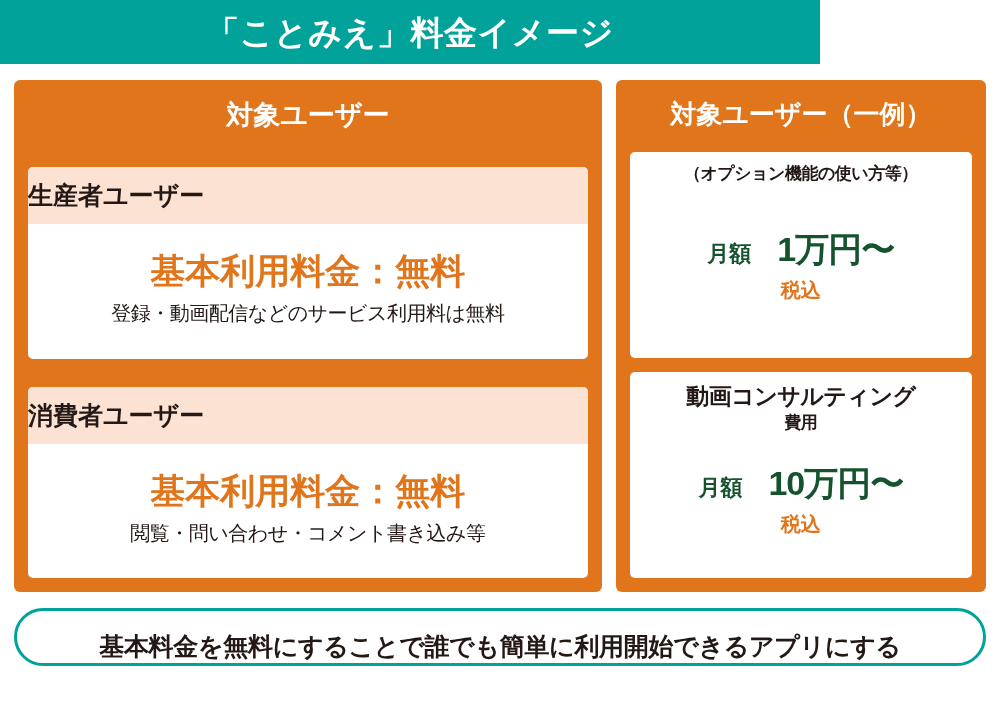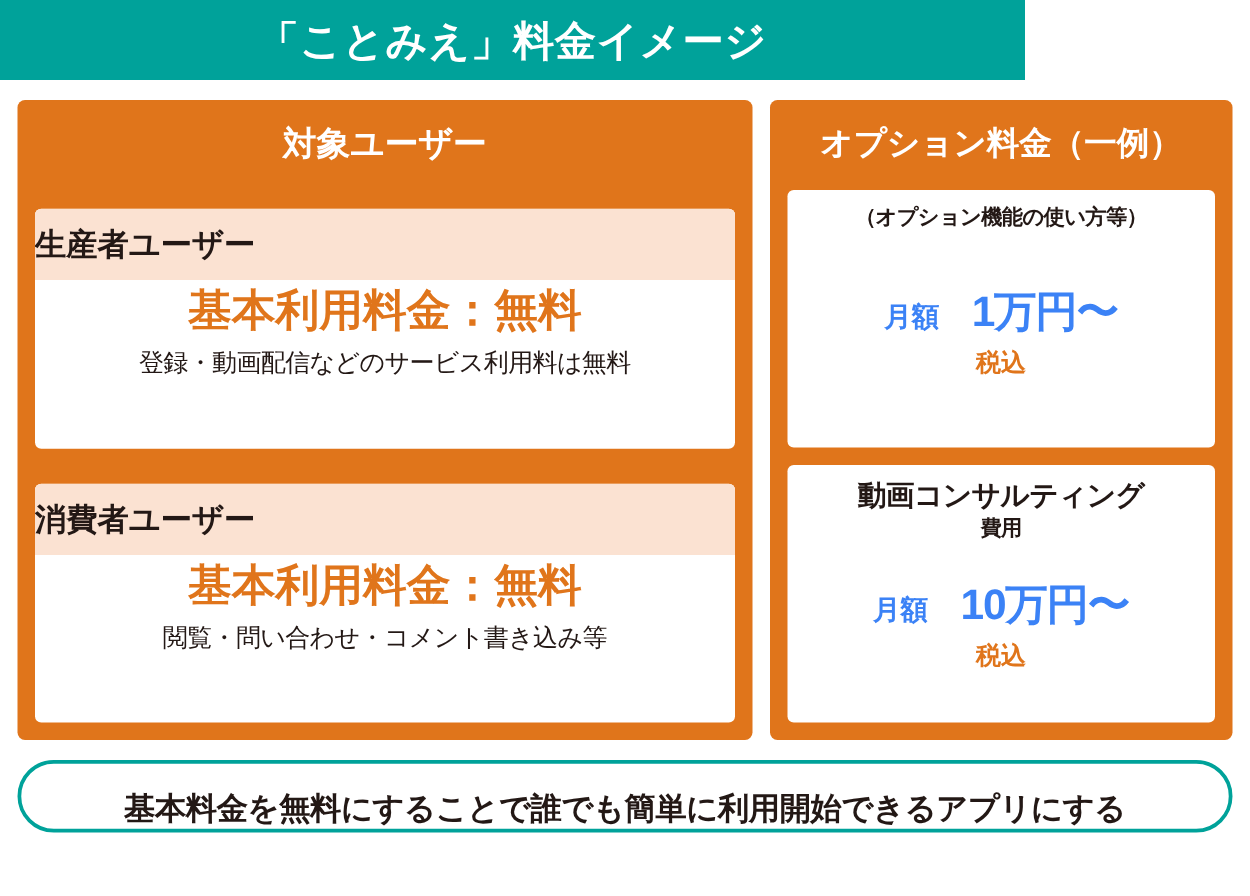--- a/index.html
+++ b/index.html
@@ -95,20 +95,21 @@
     font-size: 25px;
     font-weight: bold;
     color: #231815;
     padding: 12px 0 12px 0;
   }
   .card-body {
     flex: 1 1 auto;
     display: flex;
     flex-direction: column;
     align-items: center;
+    justify-content: center;
     padding: 4px 8px 10px 8px;
   }
   .card-price {
     color: #e0751b;
     font-size: 35px;
     font-weight: bold;
     letter-spacing: 0px;
     line-height: 1.2;
     margin-bottom: 8px;
   }
@@ -154,21 +155,21 @@
     display: flex;
     flex-direction: column;
     align-items: center;
     justify-content: center;
   }
   .opt-price-row {
     display: flex;
     align-items: baseline;
     justify-content: flex-end;
     gap: 26px;
-    color: #3b82f6;
+    color: #14532d;
   }
   .opt-price-label {
     font-size: 22px;
     font-weight: bold;
   }
   .opt-price-value {
     font-size: 34px;
     font-weight: bold;
     letter-spacing: -1px;
   }
@@ -226,21 +227,21 @@
       <div class="card">
         <div class="card-head">消費者ユーザー</div>
         <div class="card-body">
           <div class="card-price">基本利用料金：無料</div>
           <div class="card-note">閲覧・問い合わせ・コメント書き込み等</div>
         </div>
       </div>
     </div>
 
     <div class="panel panel-right">
-      <div class="panel-title">オプション料金（一例）</div>
+      <div class="panel-title">対象ユーザー（一例）</div>
 
       <div class="opt-card">
         <div class="opt-sub">（オプション機能の使い方等）</div>
         <div class="opt-price-wrap">
           <div class="opt-price-row">
             <span class="opt-price-label">月額</span>
             <span class="opt-price-value">1万円〜</span>
           </div>
           <div class="opt-tax">税込</div>
         </div>

